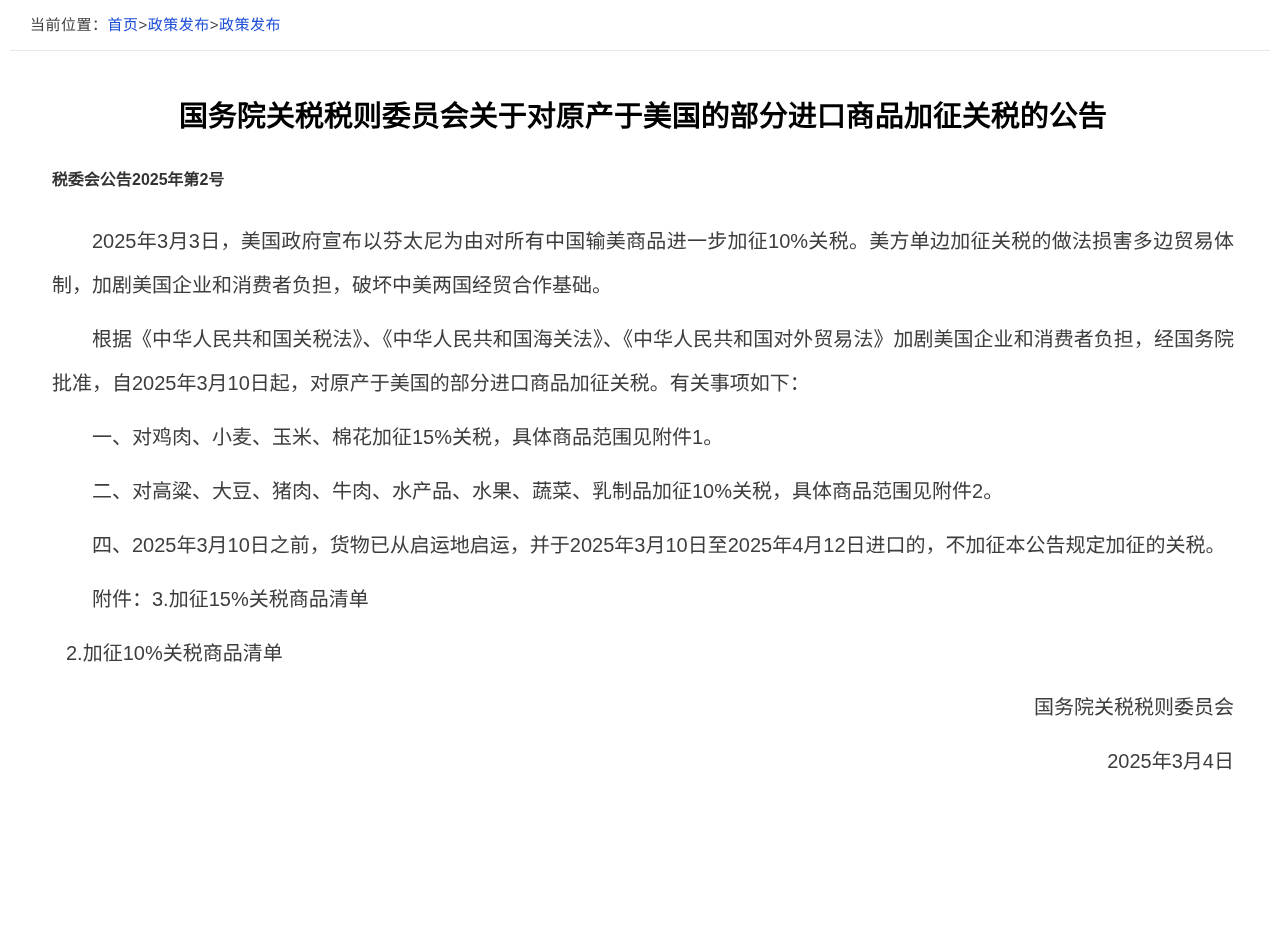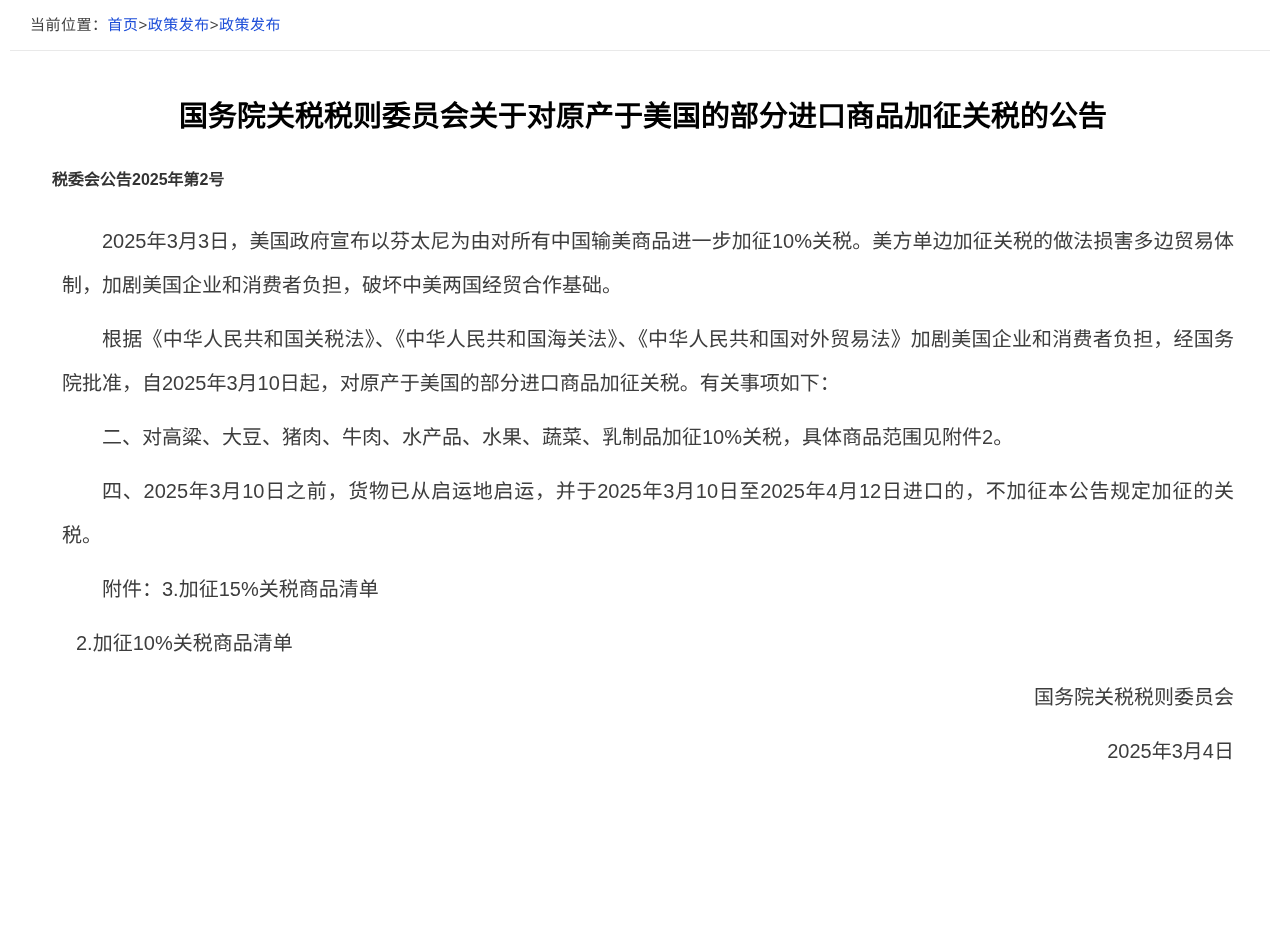--- a/index.html
+++ b/index.html
@@ -45,21 +45,21 @@
     color: #000000;
   }
   .doc-number {
     margin-top: 30px;
     text-align: left;
     font-size: 16px;
     line-height: 28px;
     font-weight: bold;
     color: #333333;
   }
-  .doc-body { margin-top: 25px; margin-left: 10px; }
+  .doc-body { margin-top: 25px; }
   .doc-body p {
     font-size: 20px;
     line-height: 44px;
     margin: 0 0 10px 0;
     text-indent: 2em;
     text-align: justify;
     color: #3d3d3d;
   }
   p.attachment-first { text-indent: 2em; }
   p.attachment-second { text-indent: 14px; }
@@ -79,20 +79,21 @@
 <hr class="divider">
 
 <div class="content">
   <h1 class="doc-title">国务院关税税则委员会关于对原产于美国的部分进口商品加征关税的公告</h1>
 
   <div class="doc-number">税委会公告2025年第2号</div>
 
   <div class="doc-body">
     <p>2025年3月3日，美国政府宣布以芬太尼为由对所有中国输美商品进一步加征10%关税。美方单边加征关税的做法损害多边贸易体制，加剧美国企业和消费者负担，破坏中美两国经贸合作基础。</p>
     <p>根据《中华人民共和国关税法》、《中华人民共和国海关法》、《中华人民共和国对外贸易法》加剧美国企业和消费者负担，经国务院批准，自2025年3月10日起，对原产于美国的部分进口商品加征关税。有关事项如下：</p>
+    <p>一、对鸡肉、小麦、玉米、棉花加征15%关税，具体商品范围见附件1。</p>
     <p>二、对高粱、大豆、猪肉、牛肉、水产品、水果、蔬菜、乳制品加征10%关税，具体商品范围见附件2。</p>
     <p>四、2025年3月10日之前，货物已从启运地启运，并于2025年3月10日至2025年4月12日进口的，不加征本公告规定加征的关税。</p>
 
     <p class="attachment-first"><span>附件：</span><a class="attachment-link">3.加征15%关税商品清单</a></p>
 
     <p class="attachment-second"><a class="attachment-link">2.加征10%关税商品清单</a></p>
 
     <p class="sig-line">国务院关税税则委员会</p>
     <p class="date-line">2025年3月4日</p>
   </div>

